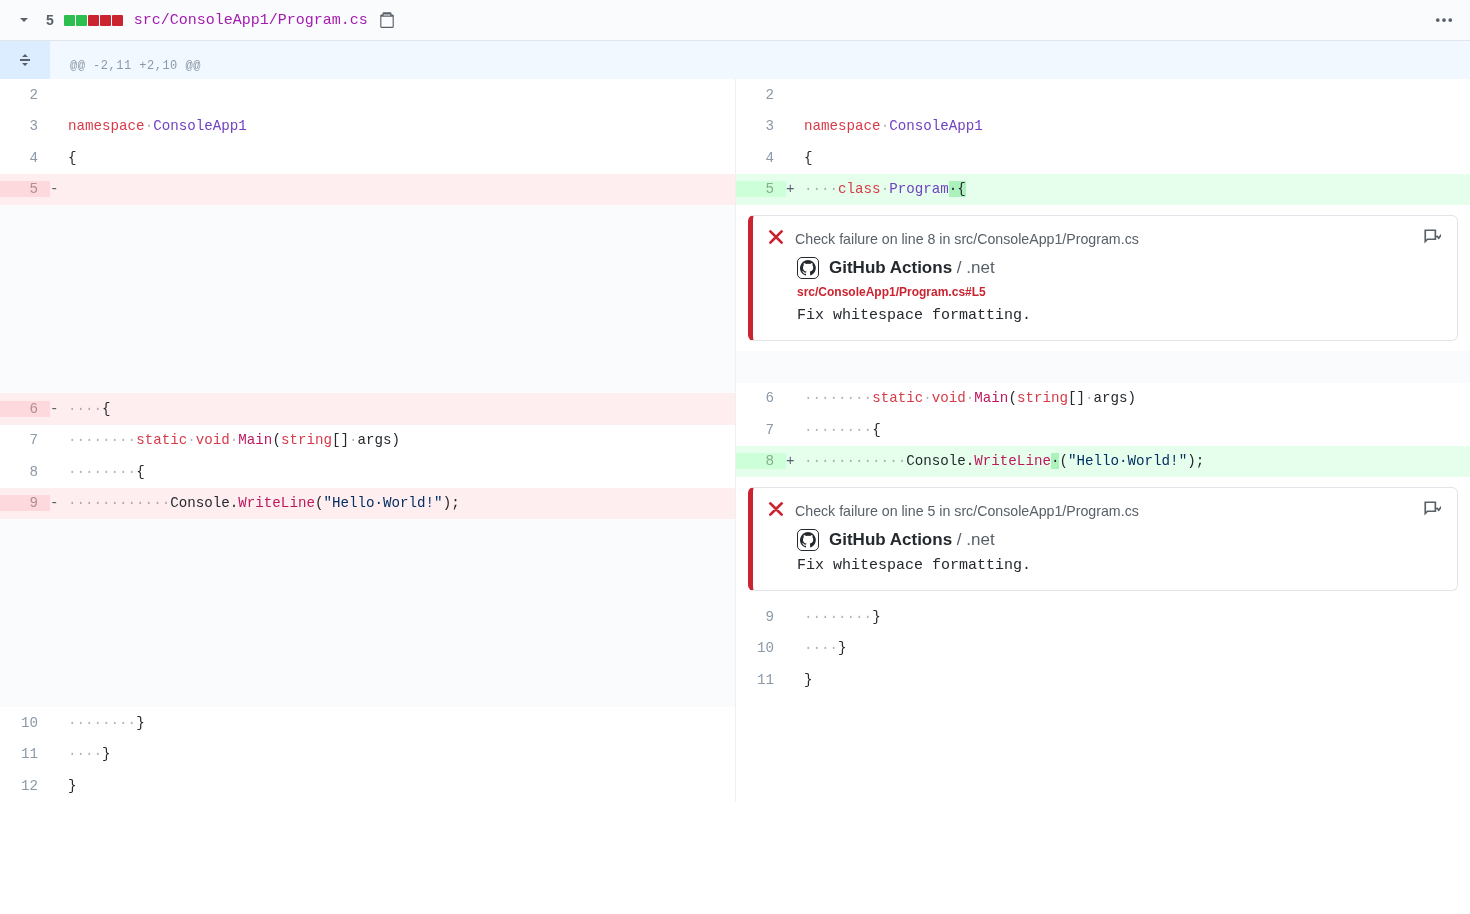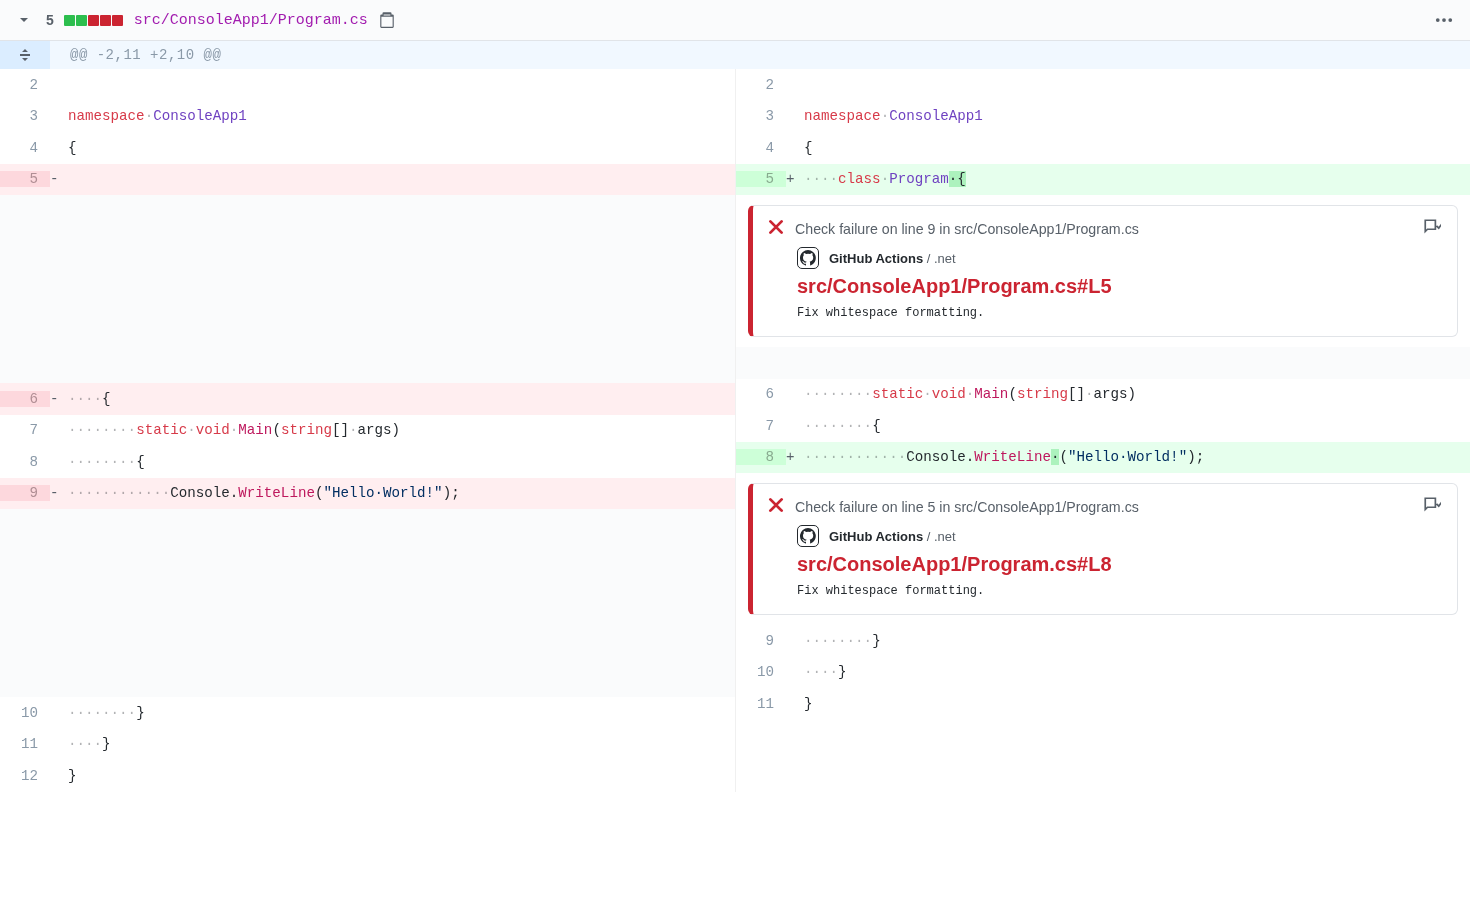--- a/index.html
+++ b/index.html
@@ -69,22 +69,23 @@
     width: 50px;
     background: #dbedff;
     display: flex;
     align-items: center;
     justify-content: center;
     cursor: pointer;
   }
   .hunk-expand svg { fill: #586069; }
   .hunk-text {
     padding: 6px 10px 6px 20px;
-    font-size: 14px;
+    font-size: 12px;
     letter-spacing: 0.5px;
+    margin-top: 12px;
   }
   .diff-grid {
     display: flex;
   }
   .diff-side {
     width: 50%;
     font-family: SFMono-Regular, Consolas, "Liberation Mono", Menlo, monospace;
     font-size: 14.2px;
   }
   .row {
@@ -144,43 +145,43 @@
   .ann-resolve {
     margin-left: auto;
     cursor: pointer;
   }
   .ann-resolve svg { width:18px; height:18px; fill:#586069; }
   .ann-src {
     display: flex;
     align-items: center;
     margin-left: 30px;
     margin-bottom: 6px;
-    font-size: 13px;
+    font-size: 17px;
   }
   .gh-logo {
     width: 22px; height: 22px;
     border: 1.5px solid #24292e;
     border-radius: 5px;
     display: flex; align-items:center; justify-content:center;
     margin-right: 10px;
   }
   .gh-logo svg { width:16px; height:16px; fill:#24292e; }
   .ann-src b { font-weight: 600; }
   .ann-src .ctx { color:#586069; font-weight: 400; }
   .ann-link {
     margin-left: 30px;
     color: #cb2431;
     font-weight: 600;
-    font-size: 20px;
+    font-size: 12px;
     margin-bottom: 8px;
   }
   .ann-msg {
     margin-left: 30px;
     font-family: SFMono-Regular, Consolas, "Liberation Mono", Menlo, monospace;
-    font-size: 12px;
+    font-size: 15px;
     color: #24292e;
     margin-top:6px;
   }
   .right-border {
     border-left: 1px solid #f0f0f0;
   }
   .ann-placeholder {
     background:#fafbfc;
   }
 </style>
@@ -307,21 +308,21 @@
       <div class="marker">+</div>
       <div class="code"><span class="ws">····</span><span class="kw">class</span><span class="ws">·</span><span class="nm">Program</span><span class="hl-add">·{</span></div>
     </div>
 
     <div class="annotation-wrap">
       <div class="annotation">
         <div class="ann-head">
           <span class="x-icon"><svg viewBox="0 0 16 16">
                 <path d="M3 3l10 10M13 3L3 13" stroke="#cb2431" stroke-width="2.5" stroke-linecap="round"></path>
               </svg></span>
-          <span>Check failure on line 9 in src/ConsoleApp1/Program.cs</span>
+          <span>Check failure on line 8 in src/ConsoleApp1/Program.cs</span>
           <span class="ann-resolve"><svg viewBox="0 0 16 16">
                 <path d="M2 2h9v8H4l-2 2V2zm10 5l2 2 3-4" fill="none" stroke="#586069" stroke-width="1.5"></path>
               </svg></span>
         </div>
         <div class="ann-src">
           <span class="gh-logo">
               <svg viewBox="0 0 16 16">
                 <path d="M8 0a8 8 0 00-2.5 15.6c.4.1.5-.2.5-.4v-1.5c-2.2.5-2.7-1-2.7-1-.4-.9-.9-1.2-.9-1.2-.7-.5.1-.5.1-.5.8.1 1.2.8 1.2.8.7 1.2 1.9.9 2.4.7.1-.5.3-.9.5-1.1-1.8-.2-3.6-.9-3.6-4 0-.9.3-1.6.8-2.2-.1-.2-.4-1 .1-2.1 0 0 .7-.2 2.2.8a7.6 7.6 0 014 0c1.5-1 2.2-.8 2.2-.8.5 1.1.2 1.9.1 2.1.5.6.8 1.3.8 2.2 0 3.1-1.9 3.8-3.6 4 .3.3.5.8.5 1.5v2.2c0 .2.1.5.5.4A8 8 0 008 0z"></path>
               </svg>
             </span>
@@ -363,21 +364,20 @@
               </svg></span>
         </div>
         <div class="ann-src">
           <span class="gh-logo">
               <svg viewBox="0 0 16 16">
                 <path d="M8 0a8 8 0 00-2.5 15.6c.4.1.5-.2.5-.4v-1.5c-2.2.5-2.7-1-2.7-1-.4-.9-.9-1.2-.9-1.2-.7-.5.1-.5.1-.5.8.1 1.2.8 1.2.8.7 1.2 1.9.9 2.4.7.1-.5.3-.9.5-1.1-1.8-.2-3.6-.9-3.6-4 0-.9.3-1.6.8-2.2-.1-.2-.4-1 .1-2.1 0 0 .7-.2 2.2.8a7.6 7.6 0 014 0c1.5-1 2.2-.8 2.2-.8.5 1.1.2 1.9.1 2.1.5.6.8 1.3.8 2.2 0 3.1-1.9 3.8-3.6 4 .3.3.5.8.5 1.5v2.2c0 .2.1.5.5.4A8 8 0 008 0z"></path>
               </svg>
             </span>
           <span><b>GitHub Actions</b><span class="ctx"> / .net</span></span>
         </div>
-        <div class="ann-link">src/ConsoleApp1/Program.cs#L8</div>
         <div class="ann-msg">Fix whitespace formatting.</div>
       </div>
     </div>
 
     <div class="row">
       <div class="ln">9</div>
       <div class="marker"></div>
       <div class="code"><span class="ws">········</span><span>}</span></div>
     </div>
     <div class="row">

